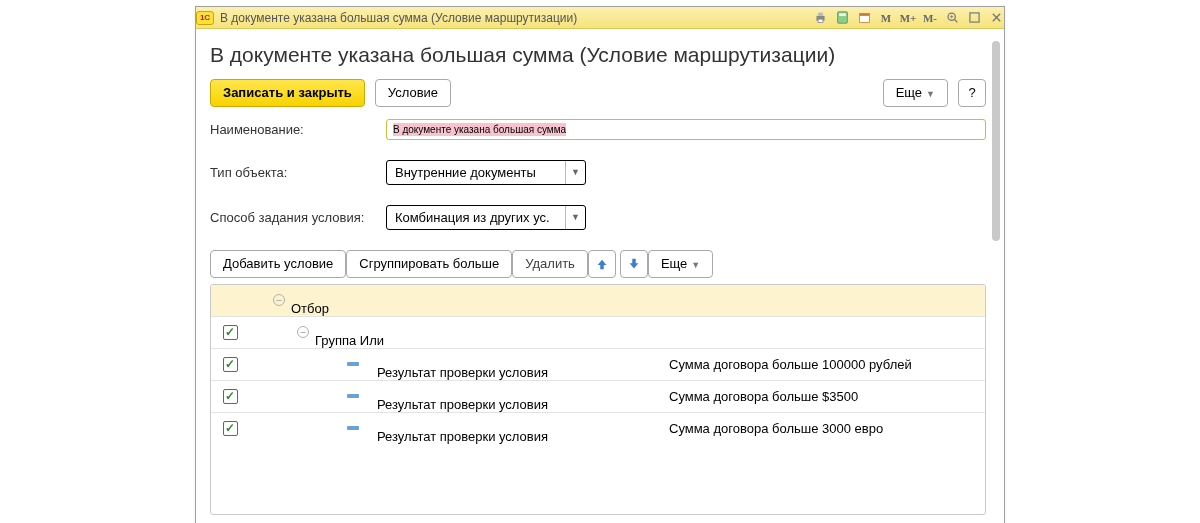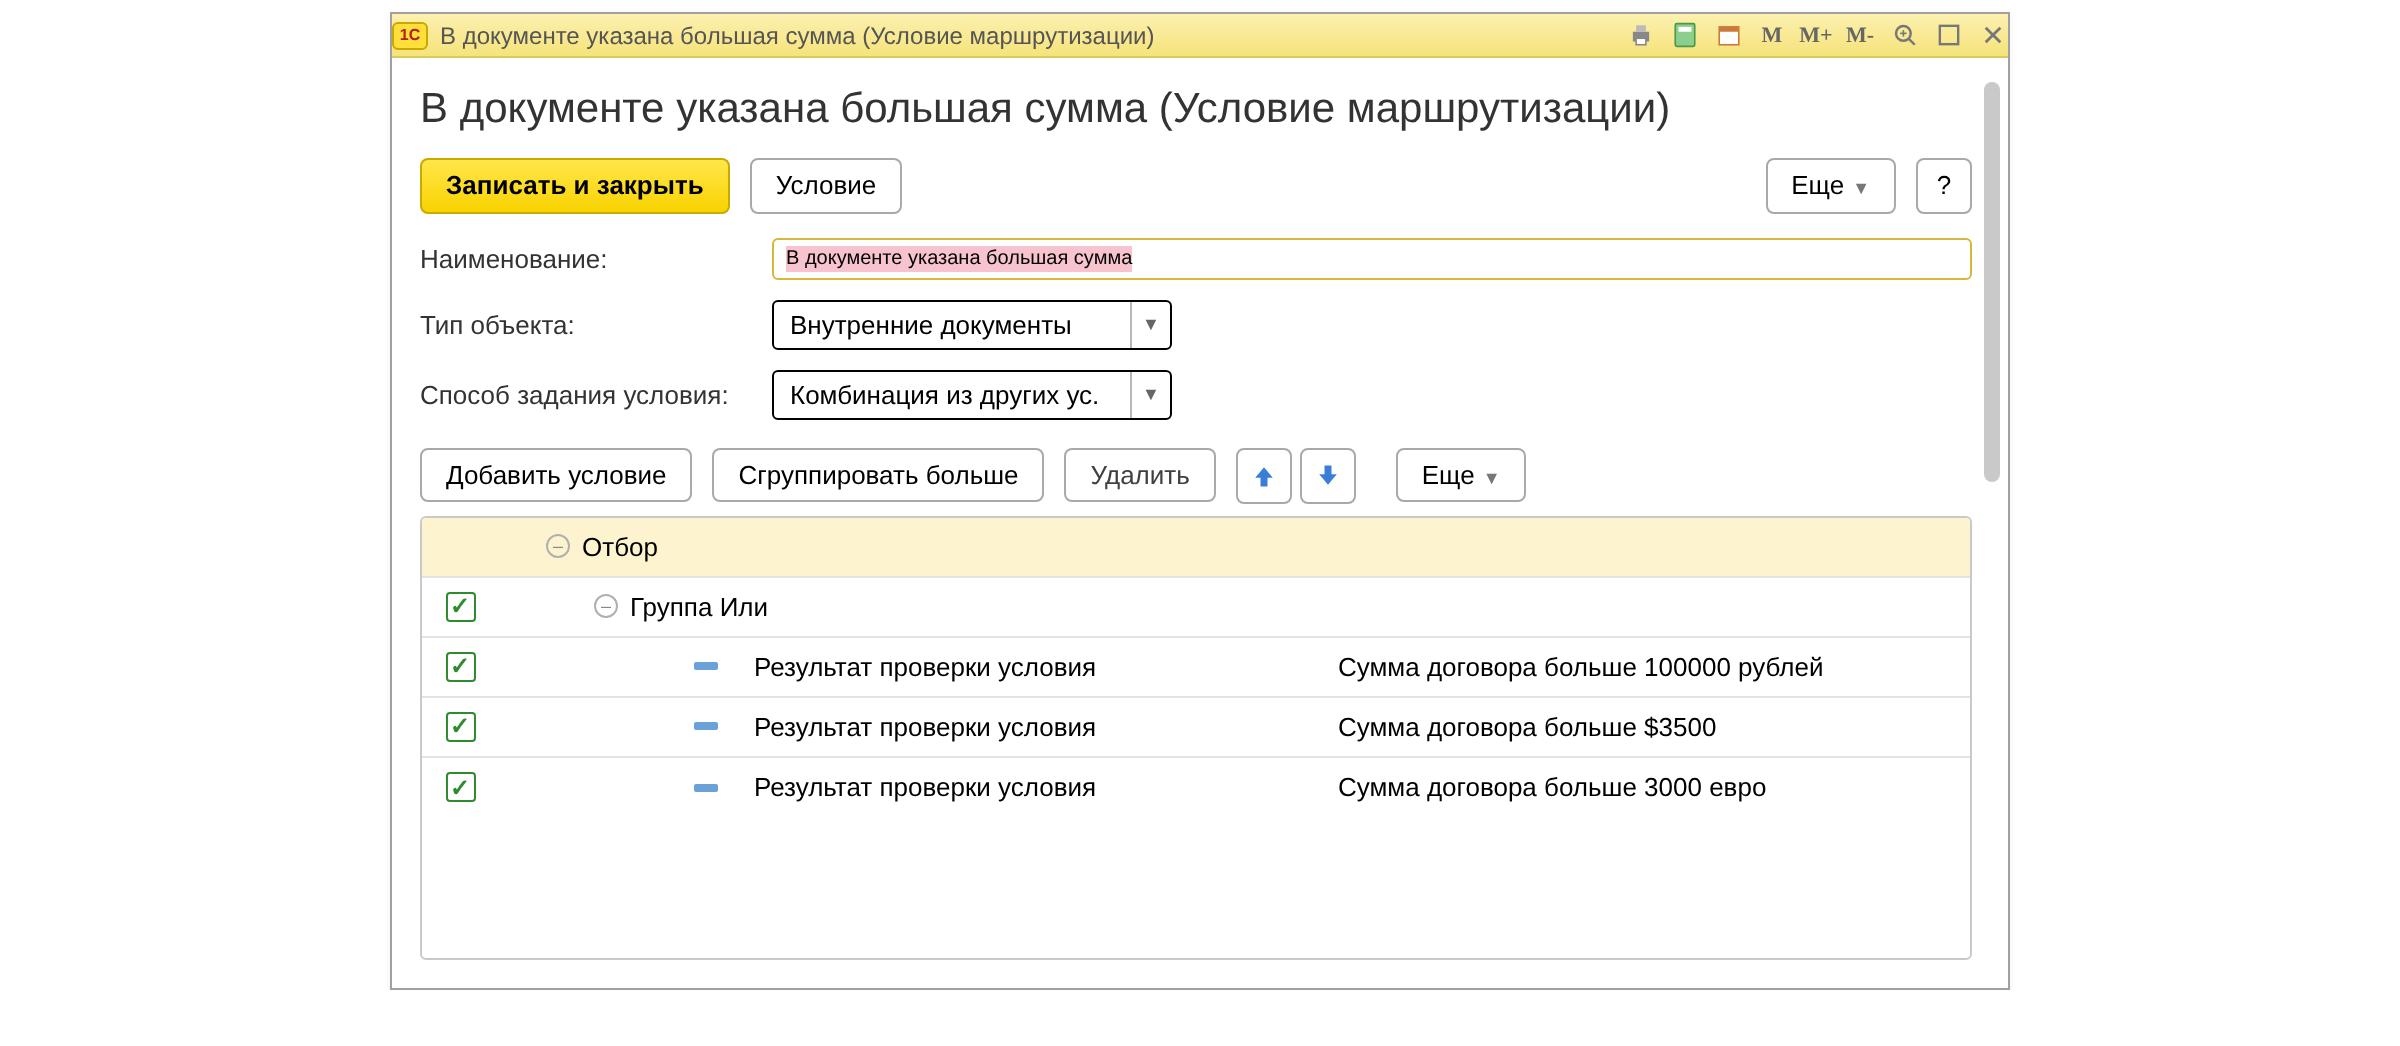--- a/index.html
+++ b/index.html
@@ -89,21 +89,21 @@
     border-color: #caaa00;
     font-weight: bold;
   }
   .btn.square { padding: 5px 9px; min-width: 28px; text-align: center; }
   .btn.disabled { color: #404040; cursor: default; }
   .btn .caret { font-size: 9px; margin-left: 4px; color: #777; }
 
   .form-row {
     display: flex;
     align-items: center;
-    margin-bottom: 10px;
+    margin-bottom: 20px;
     gap: 6px;
   }
   .form-label { width: 170px; color: #333; }
   .text-input {
     flex: 1;
     border: 1px solid #d6b83a;
     background: #fff;
     padding: 4px 6px;
     font-size: 10px;
     border-radius: 3px;
@@ -127,22 +127,21 @@
   .combo .combo-btn {
     width: 20px;
     border-left: 1px solid #b8b8b8;
     display: flex; align-items: center; justify-content: center;
     font-size: 9px; color: #666;
     cursor: pointer;
   }
 
   .action-row {
     display: flex;
-    align-items: flex-start;
-    gap: 10px;
+    align-items: flex-end;
     margin: 14px 0 6px 0;
   }
   .arrow-group { display: flex; gap: 4px; }
   .arrow-btn {
     border: 1px solid #a9a9a9;
     background: #fff;
     border-radius: 4px;
     width: 28px; height: 28px;
     display: flex; align-items: center; justify-content: center;
     cursor: pointer;
@@ -194,21 +193,21 @@
     cursor: pointer;
     flex-shrink: 0;
   }
   .leaf-dash {
     width: 12px; height: 4px;
     background: #6aa2d8;
     border-radius: 1px;
     flex-shrink: 0;
   }
   .indent { display: inline-block; height: 1px; }
-  .row-label { flex: 0 0 auto; }
+  .row-label { flex: 0 0 auto; margin-top: 16px; }
   .row-value { margin-left: auto; padding-right: 20px; text-align: left; width: 310px; }
   .tree-pad { height: 70px; }
 </style>
 </head>
 <body>
 
 <div class="window">
 
   <div class="titlebar">
     <span class="logo">1C</span>

